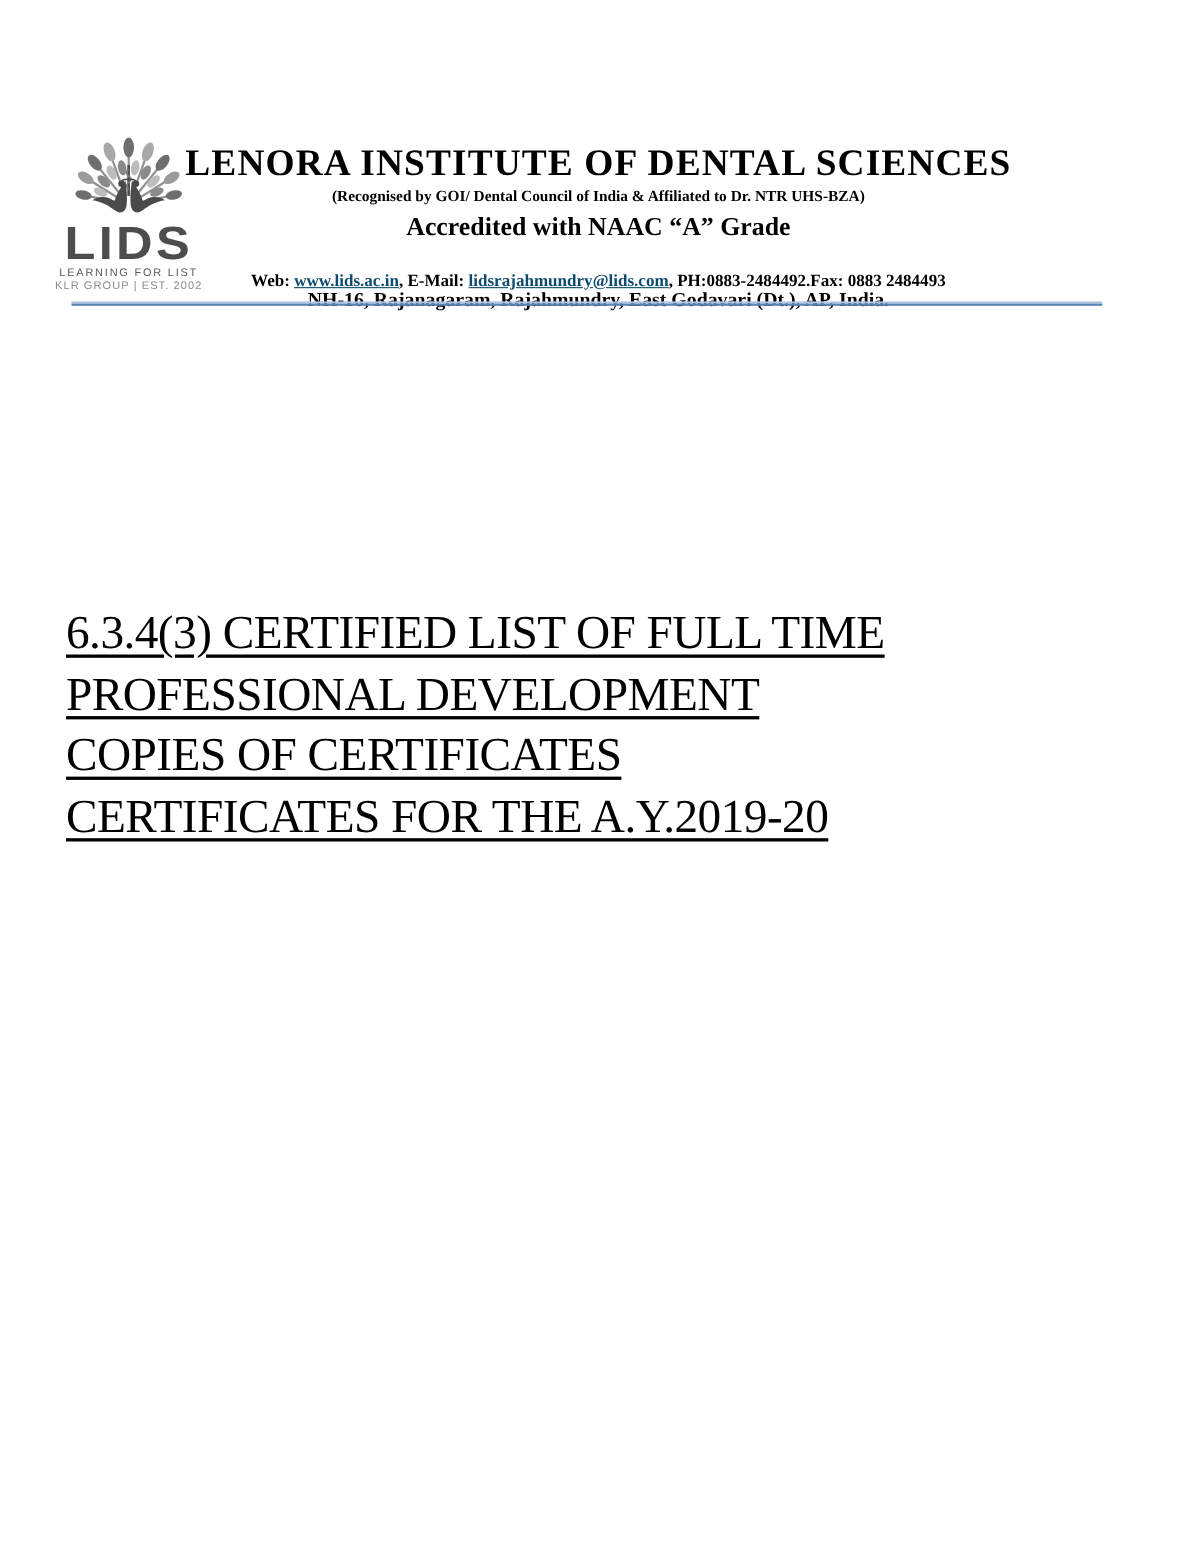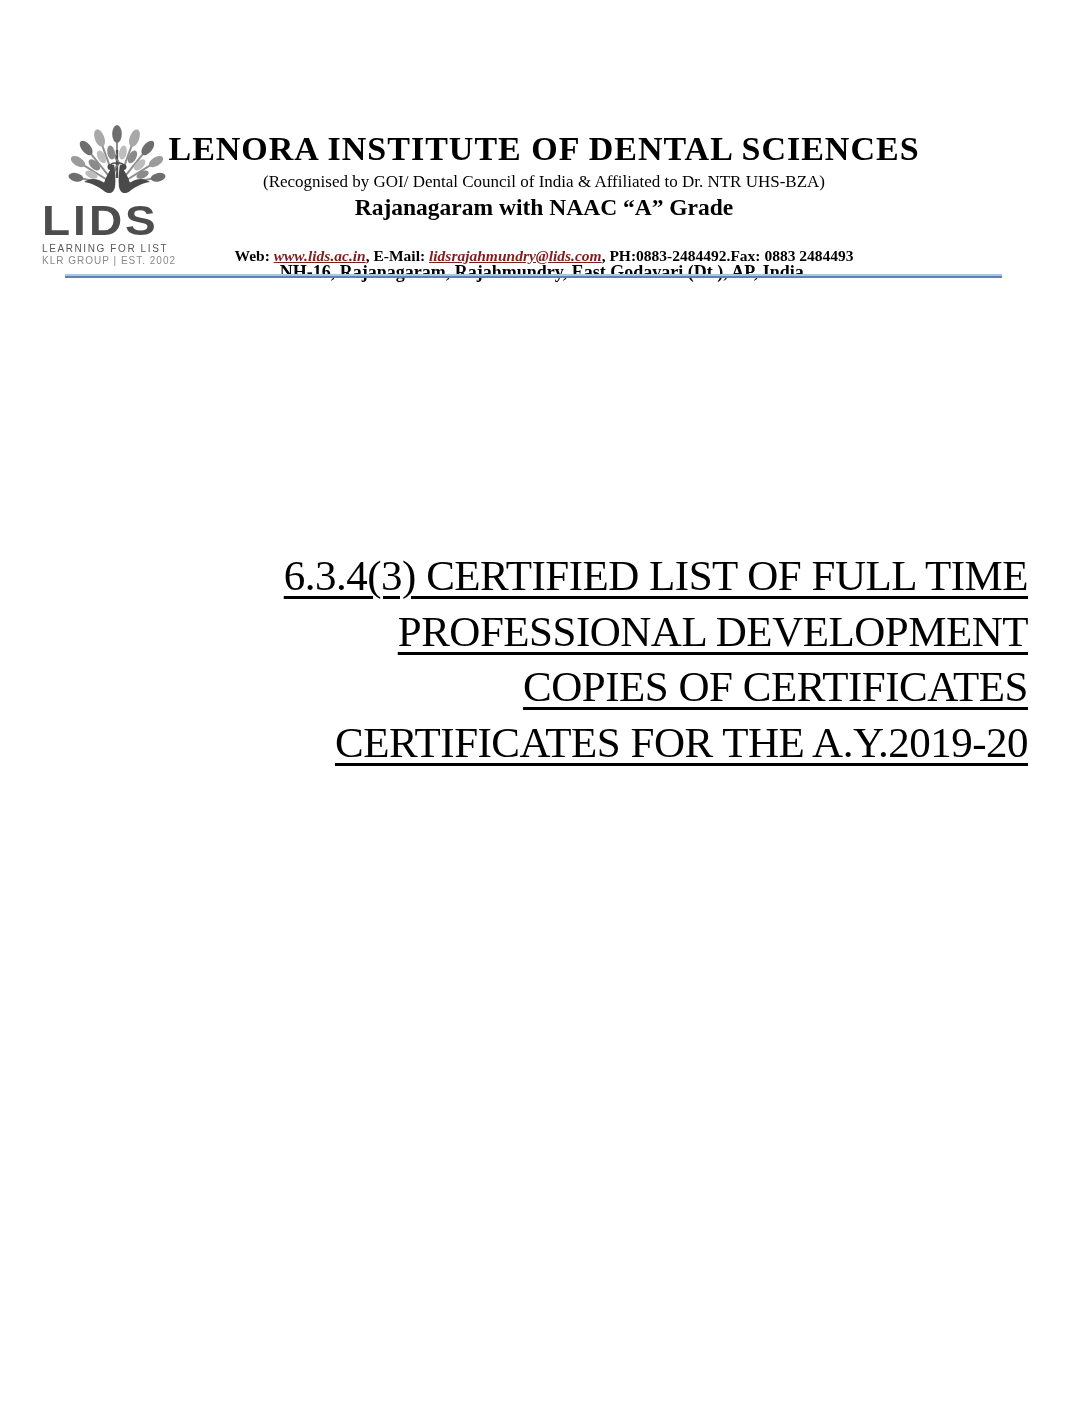--- a/index.html
+++ b/index.html
@@ -12,21 +12,21 @@
     font-family: "Liberation Serif", serif;
     color: #000000;
   }
 
   
   .logo {
     position: absolute;
     left: 42px;
     top: 124px;
     width: 150px;
-    text-align: left;
+    text-align: center;
   }
   .logo svg { display: block; margin: 0 auto; }
   .logo-acronym {
     font-family: "Liberation Sans", sans-serif;
     font-weight: 700;
     font-size: 46px;
     line-height: 40px;
     letter-spacing: 3px;
     color: #4d4d4d;
     transform: scaleY(0.92);
@@ -52,64 +52,63 @@
   
   .hline { position: absolute; left: 0; width: 100%; text-align: center; white-space: nowrap; }
   .inst-name {
     top: 130px;
     font-size: 34px;
     font-weight: 700;
     letter-spacing: 1px;
   }
   .recog {
     top: 172px;
-    font-size: 17px;
-    font-weight: 400;
+    font-size: 14px;
+    font-weight: 700;
   }
   .accred {
     top: 194px;
     font-size: 23.5px;
     font-weight: 700;
   }
   .addr {
     top: 225px;
     font-size: 18px;
     font-weight: 700;
     margin-top: 37px;
   }
   .webline {
     top: 247px;
     font-size: 15.5px;
     font-weight: 700;
   }
   .doc-link {
-    color: #7f1d1d;
+    color: #0c4a6e;
     text-decoration: underline;
     cursor: pointer;
-    font-style: italic;
   }
 
   
   .rule {
     position: absolute;
     top: 274px;
     left: 65px;
     width: 937px;
     height: 0;
     border-top: 2px solid #adc5e2;
     border-bottom: 2px solid #5b82b4;
   }
 
   
   .doc-title {
     position: absolute;
     top: 548px;
-    left: 76px;
+    left: 60px;
     right: 60px;
-    text-align: right;
+    text-align: left;
   }
   .doc-title .t-line {
     font-size: 43px;
     line-height: 55.5px;
     font-weight: 400;
     text-decoration: underline;
     text-decoration-thickness: 2.5px;
     text-underline-offset: 6px;
     letter-spacing: -0.5px;
   }
@@ -198,21 +197,21 @@
       <path d="M53.5 40.5 q 3 -2.5 6.5 -1" stroke="#4a4a4a" stroke-width="1.5" fill="none"></path>
       <path d="M66.5 40.5 q -3 -2.5 -6.5 -1" stroke="#4a4a4a" stroke-width="1.5" fill="none"></path>
     </svg>
     <div class="logo-acronym">LIDS</div>
     <div class="logo-tagline">LEARNING FOR LIST</div>
     <div class="logo-subtagline">KLR GROUP | EST. 2002</div>
   </div>
 
   <div class="hline inst-name">LENORA INSTITUTE OF DENTAL SCIENCES</div>
   <div class="hline recog">(Recognised by GOI/ Dental Council of India &amp; Affiliated to Dr. NTR UHS-BZA)</div>
-  <div class="hline accred">Rajanagaram with NAAC “A” Grade</div>
+  <div class="hline accred">Accredited with NAAC “A” Grade</div>
   <div class="hline addr">NH-16, Rajanagaram, Rajahmundry, East Godavari (Dt.), AP, India.</div>
   <div class="hline webline">
     <span>Web: </span><span class="doc-link">www.lids.ac.in</span><span>, E-Mail: </span><span class="doc-link">lidsrajahmundry@lids.com</span><span>, PH:0883-2484492.Fax: 0883 2484493</span>
   </div>
 
   <div class="rule"></div>
 
   <div class="doc-title">
     <div class="t-line">6.3.4(3) CERTIFIED LIST OF FULL TIME</div>
     <div class="t-line">PROFESSIONAL DEVELOPMENT</div>

